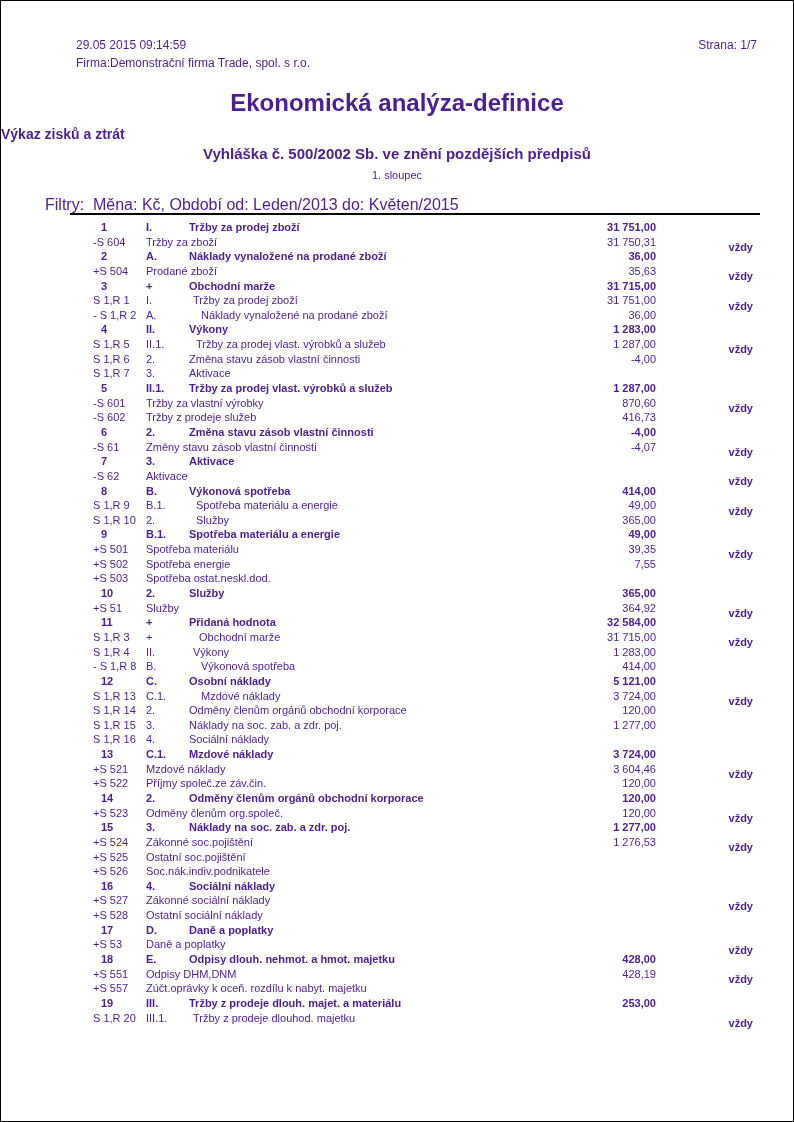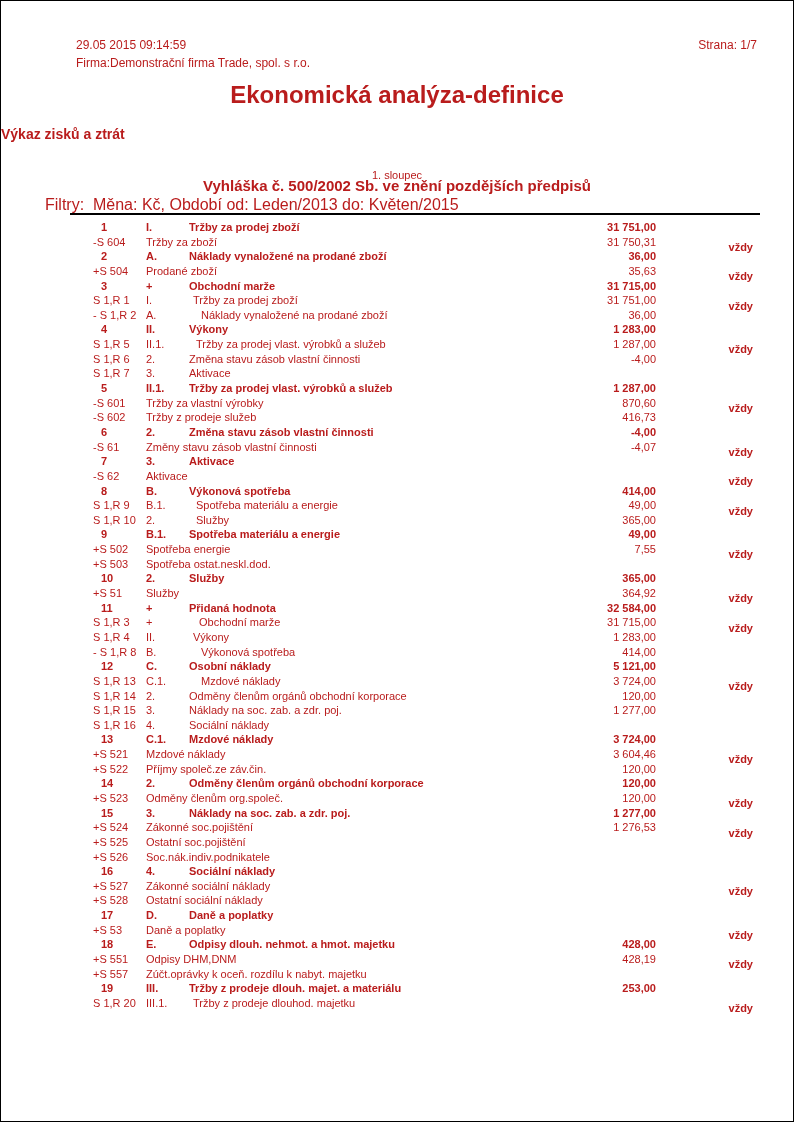--- a/index.html
+++ b/index.html
@@ -2,32 +2,32 @@
 <html><head>
 <meta charset="utf-8">
 <style>
   html,body { margin:0; padding:0; background:#fff; }
   .page {
     position:relative;
     width:794px; height:1122px;
     box-sizing:border-box;
     border:1px solid #000;
     background:#fff;
-    color:#b91c1c;
+    color:#4c1d95;
     font-family:"Liberation Sans","DejaVu Sans",sans-serif;
     overflow:hidden;
   }
   .abs { position:absolute; white-space:pre; }
   .dt        { top:37px;  left:75px;  font-size:12px; }
   .pagenum   { top:37px;  right:36px; font-size:12px; }
   .firmline  { top:55px;  left:75px;  font-size:12px; }
   .firmname  { }
-  .title     { top:80px;  left:0; width:100%; text-align:center; font-size:24px; font-weight:bold; }
+  .title     { top:88px;  left:0; width:100%; text-align:center; font-size:24px; font-weight:bold; }
   .sub1      { top:125px; left:0; width:100%; text-align:left; font-size:14px; font-weight:bold; }
-  .sub2      { top:144px; left:0; width:100%; text-align:center; font-size:15px; font-weight:bold;margin-top:32px; }
+  .sub2      { top:144px; left:0; width:100%; text-align:center; font-size:15px; font-weight:bold; }
   .sub3      { top:168px; left:0; width:100%; text-align:center; font-size:11px; }
   .filters   { top:195px; left:0; width:100%; text-align:left; font-size:16px;padding-left:44px; }
   .rule      { top:212px; left:69px; width:690px; height:2px; background:#000; }
   .table     { position:absolute; top:219px; left:69px; width:690px; }
   .row { display:flex; height:14.65px; line-height:14.65px; font-size:11px; white-space:nowrap; }
   .row.total { font-weight:bold; }
   .c1 { box-sizing:border-box; width:76px; padding-left:23px; flex:none; overflow:hidden; }
   .row.total .c1 { padding-left:31px; }
   .c2 { box-sizing:border-box; width:43px; flex:none; overflow:hidden; }
   .c3 { flex:1 1 auto; overflow:hidden; box-sizing:border-box; }
@@ -192,20 +192,26 @@
         <span class="c5"></span>
       </div>
       <div class="row total">
         <span class="c1">9</span>
         <span class="c2">B.1.</span>
         <span class="c3">Spotřeba materiálu a energie</span>
         <span class="c4">49,00</span>
         <span class="c5">vždy</span>
       </div>
       <div class="row detail">
+        <span class="c1">+S 501</span>
+        <span class="c3">Spotřeba materiálu</span>
+        <span class="c4">39,35</span>
+        <span class="c5"></span>
+      </div>
+      <div class="row detail">
         <span class="c1">+S 502</span>
         <span class="c3">Spotřeba energie</span>
         <span class="c4">7,55</span>
         <span class="c5"></span>
       </div>
       <div class="row detail">
         <span class="c1">+S 503</span>
         <span class="c3">Spotřeba ostat.neskl.dod.</span>
         <span class="c4"></span>
         <span class="c5"></span>

